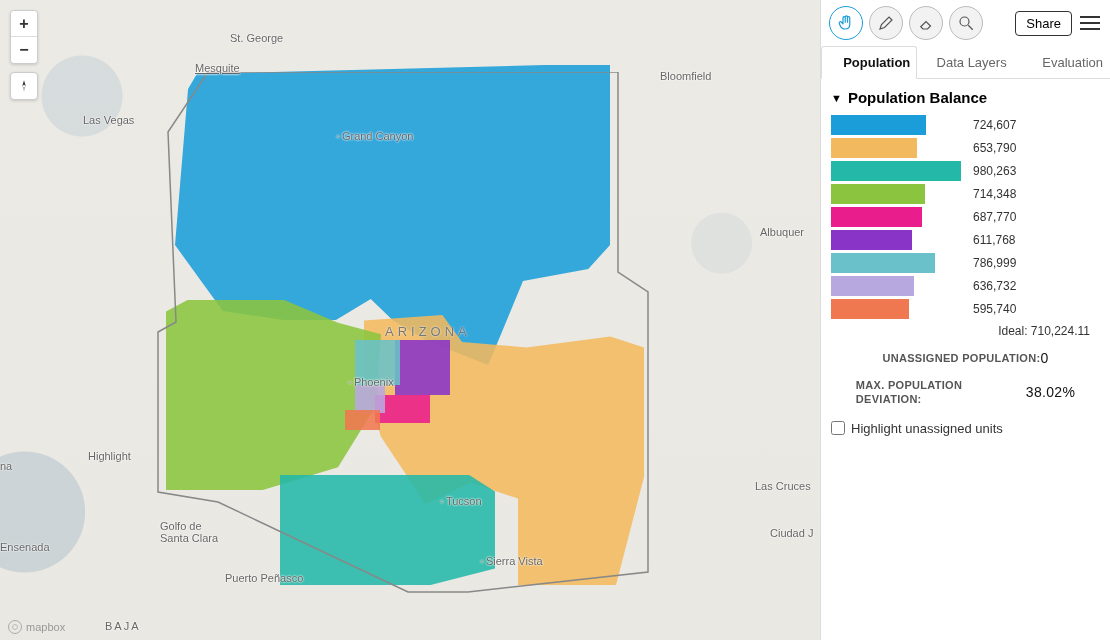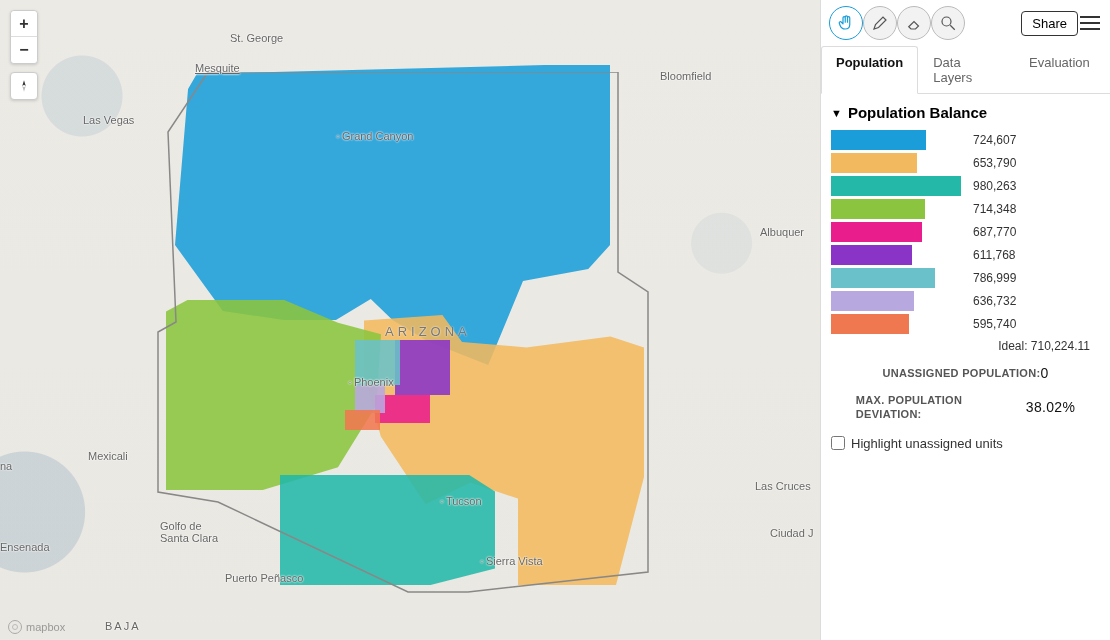--- a/index.html
+++ b/index.html
@@ -36,30 +36,30 @@
   .zoom-ctrl button:last-child { border-radius:0 0 4px 4px; }
   .compass { position:absolute; left:10px; top:72px; width:28px; height:28px; background:#fff; border:1px solid #ccc; border-radius:4px; box-shadow:0 1px 3px rgba(0,0,0,.15); display:flex; align-items:center; justify-content:center; cursor:pointer; }
   .compass svg { width:14px; height:14px; }
 
   .attribution { position:absolute; left:8px; bottom:6px; font-size:11px; color:#999; display:flex; align-items:center; gap:4px; }
   .attribution .logo { width:14px; height:14px; border:1.5px solid #aaa; border-radius:50%; position:relative; }
   .attribution .logo::after { content:""; position:absolute; inset:3px; border:1px solid #bbb; border-radius:50%; }
 
   
   .sidebar { width: 290px; background:#fff; border-left:1px solid #dcdcdc; display:flex; flex-direction:column; }
-  .toolbar { display:flex; align-items:center; padding:6px 8px; }
+  .toolbar { display:flex; align-items:center; gap:6px; padding:6px 8px; }
   .tool-btn { width:34px; height:34px; border-radius:50%; border:1.5px solid #bbb; background:#f2f2f2; display:flex; align-items:center; justify-content:center; cursor:pointer; }
   .tool-btn.active { border-color:#1a9dd9; background:#fff; }
   .tool-btn svg { width:18px; height:18px; }
   .share-btn { margin-left:auto; padding:4px 10px; border:1px solid #333; border-radius:4px; background:#fff; font-size:13px; cursor:pointer; }
   .menu-btn { width:24px; height:24px; display:flex; flex-direction:column; justify-content:center; gap:4px; cursor:pointer; padding:0 2px; }
   .menu-btn span { height:2px; background:#333; }
 
   .tabs { display:flex; border-bottom:1px solid #dcdcdc; }
-  .tab { flex:1; padding:8px 14px; font-size:13px; color:#666; text-align:left; cursor:pointer; border:1px solid transparent; border-bottom:none; }
+  .tab { flex:1; padding:8px 6px; font-size:13px; color:#666; text-align:right; cursor:pointer; border:1px solid transparent; border-bottom:none; }
   .tab.active { color:#111; font-weight:600; border:1px solid #dcdcdc; border-bottom:1px solid #fff; margin-bottom:-1px; background:#fff; border-radius:3px 3px 0 0; }
 
   .panel { padding:10px 10px 8px 10px; overflow:auto; }
   .section-header { display:flex; align-items:center; gap:6px; font-weight:700; font-size:15px; margin-bottom:8px; cursor:pointer; position:relative; }
   .section-header .caret { font-size:11px; }
   .highlight-dot { position:absolute; left:26px; top:-2px; width:26px; height:26px; border-radius:50%; background:rgba(255,220,120,.75); z-index:-1; }
 
   .bars { display:flex; flex-direction:column; gap:1px; }
   .bar-row { display:flex; align-items:center; height:22px;gap:8px; }
   .bar-track { position:relative; width:130px; height:20px; }
@@ -97,21 +97,21 @@
     </svg>
 
     <span class="state-label" style="left:385px; top:312px;">ARIZONA</span>
     <span class="city-label" style="left:230px; top:32px;">St. George</span>
     <span class="city-label" style="left:195px; top:62px;text-decoration:underline;">Mesquite</span>
     <span class="city-label" style="left:83px; top:114px;">Las Vegas</span>
     <span class="city-label city-dot" style="left:336px; top:130px;">Grand Canyon</span>
     <span class="city-label" style="left:660px; top:70px;">Bloomfield</span>
     <span class="city-label" style="left:760px; top:226px;">Albuquer</span>
     <span class="city-label city-dot" style="left:348px; top:376px;">Phoenix</span>
-    <span class="city-label" style="left:88px; top:450px;">Mexicali</span>
+    <span class="city-label" style="left:88px; top:450px;">Highlight</span>
     <span class="city-label city-dot" style="left:440px; top:495px;">Tucson</span>
     <span class="city-label city-dot" style="left:480px; top:555px;">Sierra Vista</span>
     <span class="city-label" style="left:755px; top:480px;">Las Cruces</span>
     <span class="city-label" style="left:770px; top:527px;">Ciudad J</span>
     <span class="city-label" style="left:0px; top:541px;">Ensenada</span>
     <span class="city-label" style="left:160px; top:520px; white-space:pre;">Golfo de
 Santa Clara</span>
     <span class="city-label" style="left:225px; top:572px;">Puerto Peñasco</span>
     <span class="city-label" style="left:0px; top:460px;">na</span>
     <span class="city-label" style="left:105px; top:620px; letter-spacing:2px;">BAJA</span>

